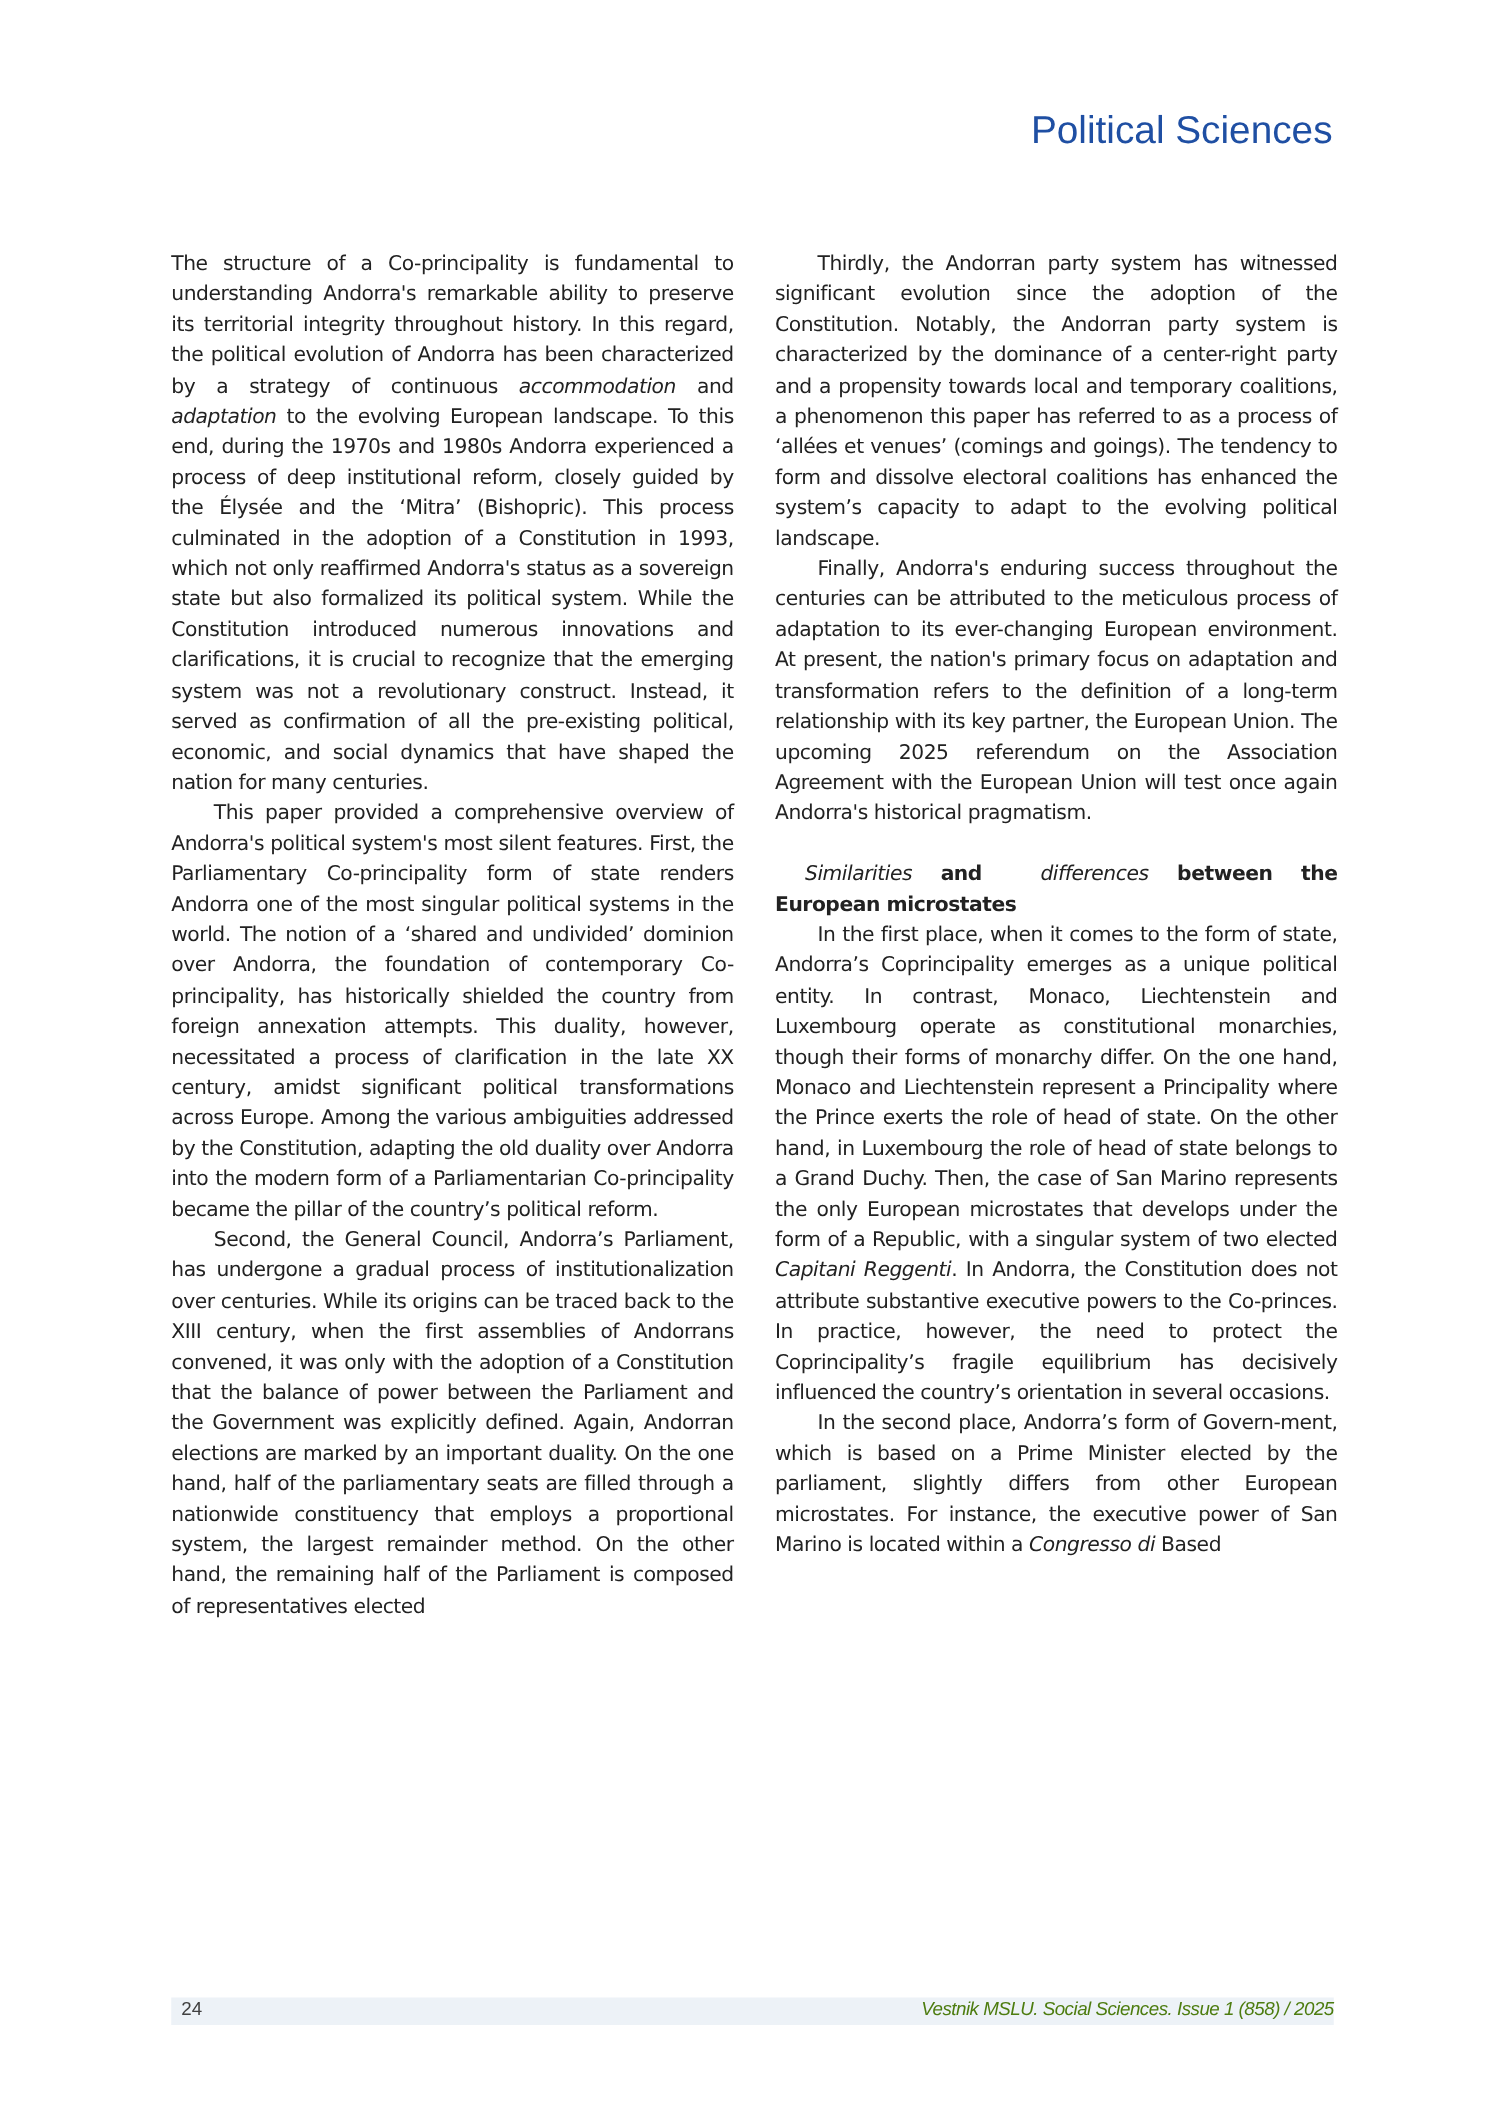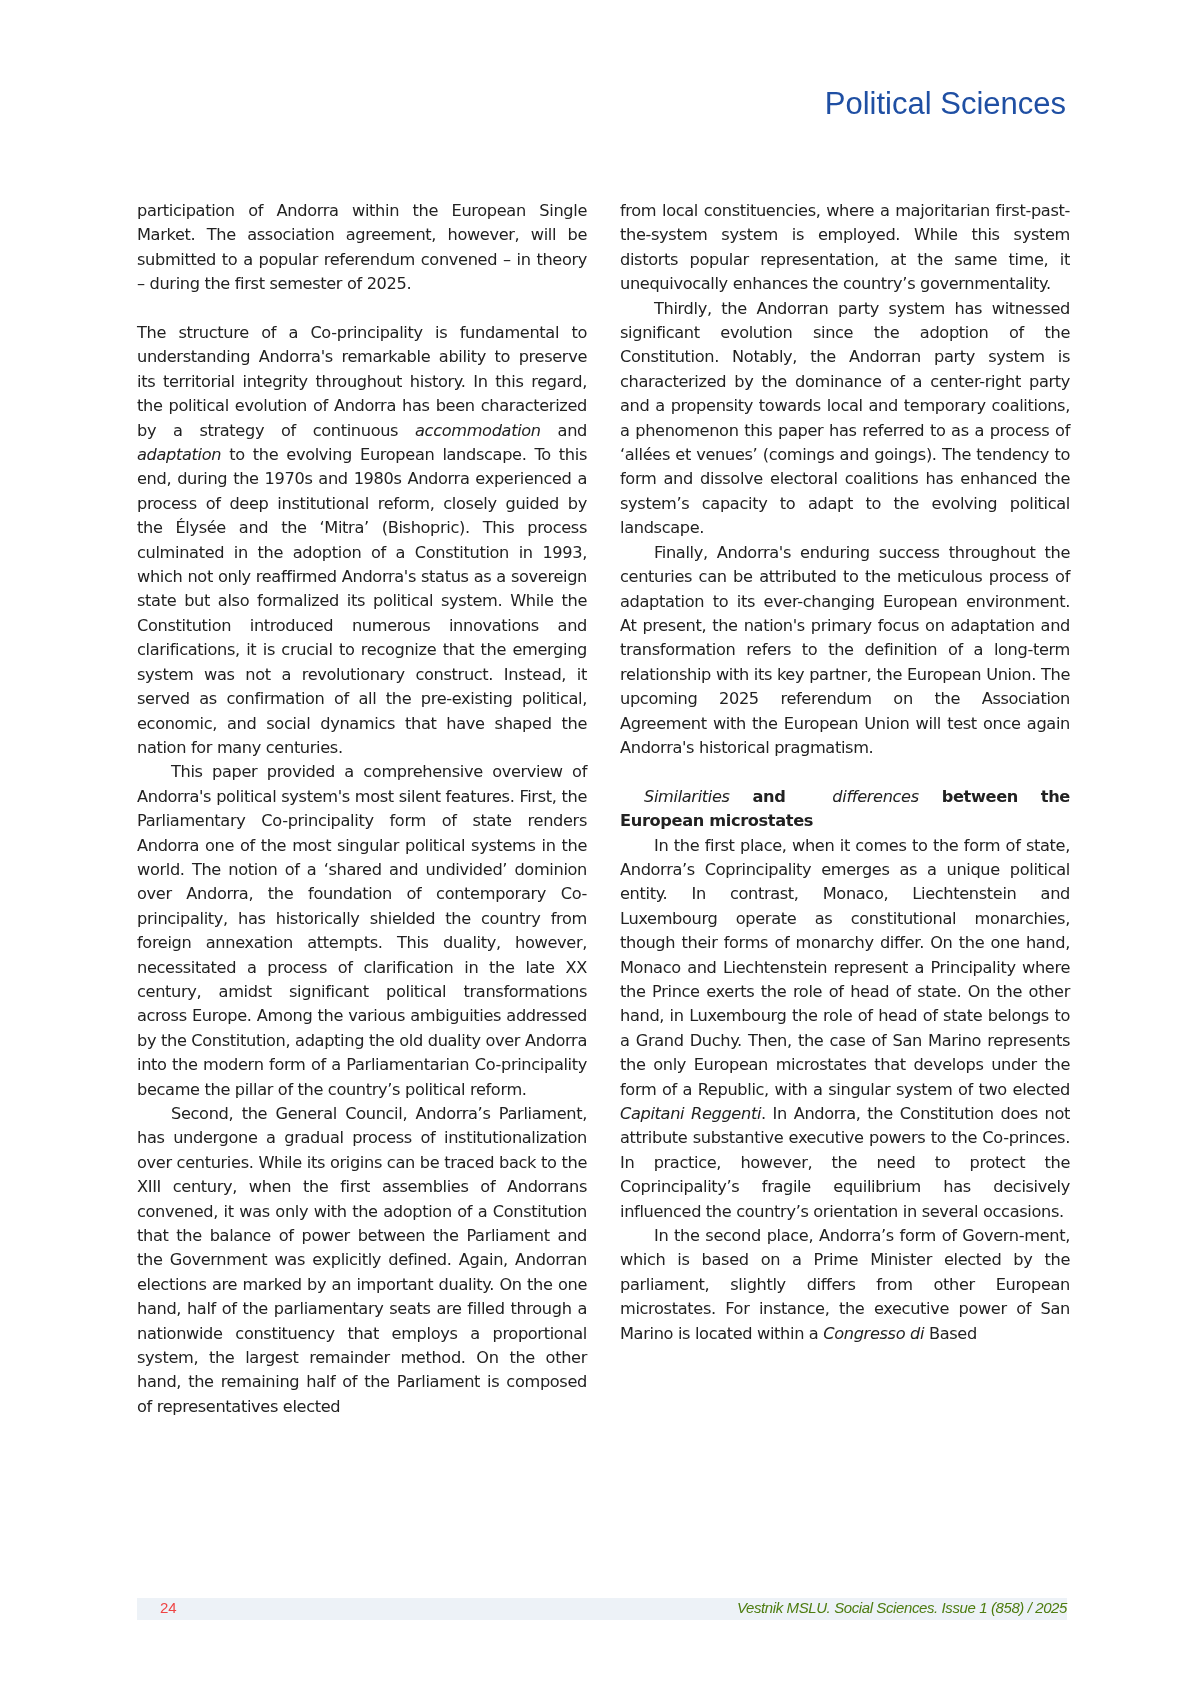--- a/index.html
+++ b/index.html
@@ -23,43 +23,41 @@
       color: #1f4fa3; letter-spacing: 0.5px; margin: 0 0 24.4px 0; line-height: 24.4px;
     }
     .subheading { font-weight: bold; margin-bottom: 24.4px; text-align: justify; }
     .subheading em { font-weight: normal; margin-left: 24px; }
     em { font-style: italic; }
     .footer-bar {
       position: absolute; left: 137px; top: 1598px; width: 930px; height: 22px;
       background: #edf2f7;
     }
     .page-number {
-      position: absolute; left: 160px; top: 1599px;
-      font-family: "Liberation Sans", sans-serif; font-size: 15px; color: #ef4444;
+      position: absolute; left: 145px; top: 1599px;
+      font-family: "Liberation Sans", sans-serif; font-size: 15px; color: #404040;
     }
     .journal-name {
       position: absolute; right: 133px; top: 1599px;
       font-family: "Liberation Sans", sans-serif; font-size: 15px; font-style: italic; color: #4d7c0f;
       letter-spacing: -0.4px;
     }
   </style>
 </head>
 <body>
 
 <div class="section-header">Political Sciences</div>
 
 <div class="col left">
-  <p class="gap-after">participation of Andorra within the European Single Market. The association agreement, however, will be submitted to a popular referendum convened – in theory – during the first semester of 2025.</p>
   <p><span>The structure of a Co-principality is fundamental to understanding Andorra's remarkable ability to preserve its territorial integrity throughout history. In this regard, the political evolution of Andorra has been characterized by a strategy of continuous </span><em>accommodation</em><span> and </span><em>adaptation</em><span> to the evolving European landscape. To this end, during the 1970s and 1980s Andorra experienced a process of deep institutional reform, closely guided by the Élysée and the ‘Mitra’ (Bishopric). This process culminated in the adoption of a Constitution in 1993, which not only reaffirmed Andorra's status as a sovereign state but also formalized its political system. While the Constitution introduced numerous innovations and clarifications, it is crucial to recognize that the emerging system was not a revolutionary construct. Instead, it served as confirmation of all the pre-existing political, economic, and social dynamics that have shaped the nation for many centuries.</span></p>
   <p class="indent">This paper provided a comprehensive overview of Andorra's political system's most silent features. First, the Parliamentary Co-principality form of state renders Andorra one of the most singular political systems in the world. The notion of a ‘shared and undivided’ dominion over Andorra, the foundation of contemporary Co-principality, has historically shielded the country from foreign annexation attempts. This duality, however, necessitated a process of clarification in the late XX century, amidst significant political transformations across Europe. Among the various ambiguities addressed by the Constitution, adapting the old duality over Andorra into the modern form of a Parliamentarian Co-principality became the pillar of the country’s political reform.</p>
   <p class="indent">Second, the General Council, Andorra’s Parliament, has undergone a gradual process of institutionalization over centuries. While its origins can be traced back to the XIII century, when the first assemblies of Andorrans convened, it was only with the adoption of a Constitution that the balance of power between the Parliament and the Government was explicitly defined. Again, Andorran elections are marked by an important duality. On the one hand, half of the parliamentary seats are filled through a nationwide constituency that employs a proportional system, the largest remainder method. On the other hand, the remaining half of the Parliament is composed of representatives elected</p>
 </div>
 
 <div class="col right">
-  <p>from local constituencies, where a majoritarian first-past-the-system system is employed. While this system distorts popular representation, at the same time, it unequivocally enhances the country’s governmentality.</p>
   <p class="indent">Thirdly, the Andorran party system has witnessed significant evolution since the adoption of the Constitution. Notably, the Andorran party system is characterized by the dominance of a center-right party and a propensity towards local and temporary coalitions, a phenomenon this paper has referred to as a process of ‘allées et venues’ (comings and goings). The tendency to form and dissolve electoral coalitions has enhanced the system’s capacity to adapt to the evolving political landscape.</p>
   <p class="indent gap-after">Finally, Andorra's enduring success throughout the centuries can be attributed to the meticulous process of adaptation to its ever-changing European environment. At present, the nation's primary focus on adaptation and transformation refers to the definition of a long-term relationship with its key partner, the European Union. The upcoming 2025 referendum on the Association Agreement with the European Union will test once again Andorra's historical pragmatism.</p>
   <p class="subheading"><em>Similarities</em><span> and </span><em>differences</em><span> between the European microstates</span></p>
   <p class="indent"><span>In the first place, when it comes to the form of state, Andorra’s Coprincipality emerges as a unique political entity. In contrast, Monaco, Liechtenstein and Luxembourg operate as constitutional monarchies, though their forms of monarchy differ. On the one hand, Monaco and Liechtenstein represent a Principality where the Prince exerts the role of head of state. On the other hand, in Luxembourg the role of head of state belongs to a Grand Duchy. Then, the case of San Marino represents the only European microstates that develops under the form of a Republic, with a singular system of two elected </span><em>Capitani Reggenti</em><span>. In Andorra, the Constitution does not attribute substantive executive powers to the Co-princes. In practice, however, the need to protect the Coprincipality’s fragile equilibrium has decisively influenced the country’s orientation in several occasions.</span></p>
   <p class="indent"><span>In the second place, Andorra’s form of Govern-ment, which is based on a Prime Minister elected by the parliament, slightly differs from other European microstates. For instance, the executive power of San Marino is located within a </span><em>Congresso di</em><span> Based</span></p>
 </div>
 
 <div class="footer-bar"></div>
 <div class="page-number">24</div>
 <div class="journal-name">Vestnik MSLU. Social Sciences. Issue 1 (858) / 2025</div>

